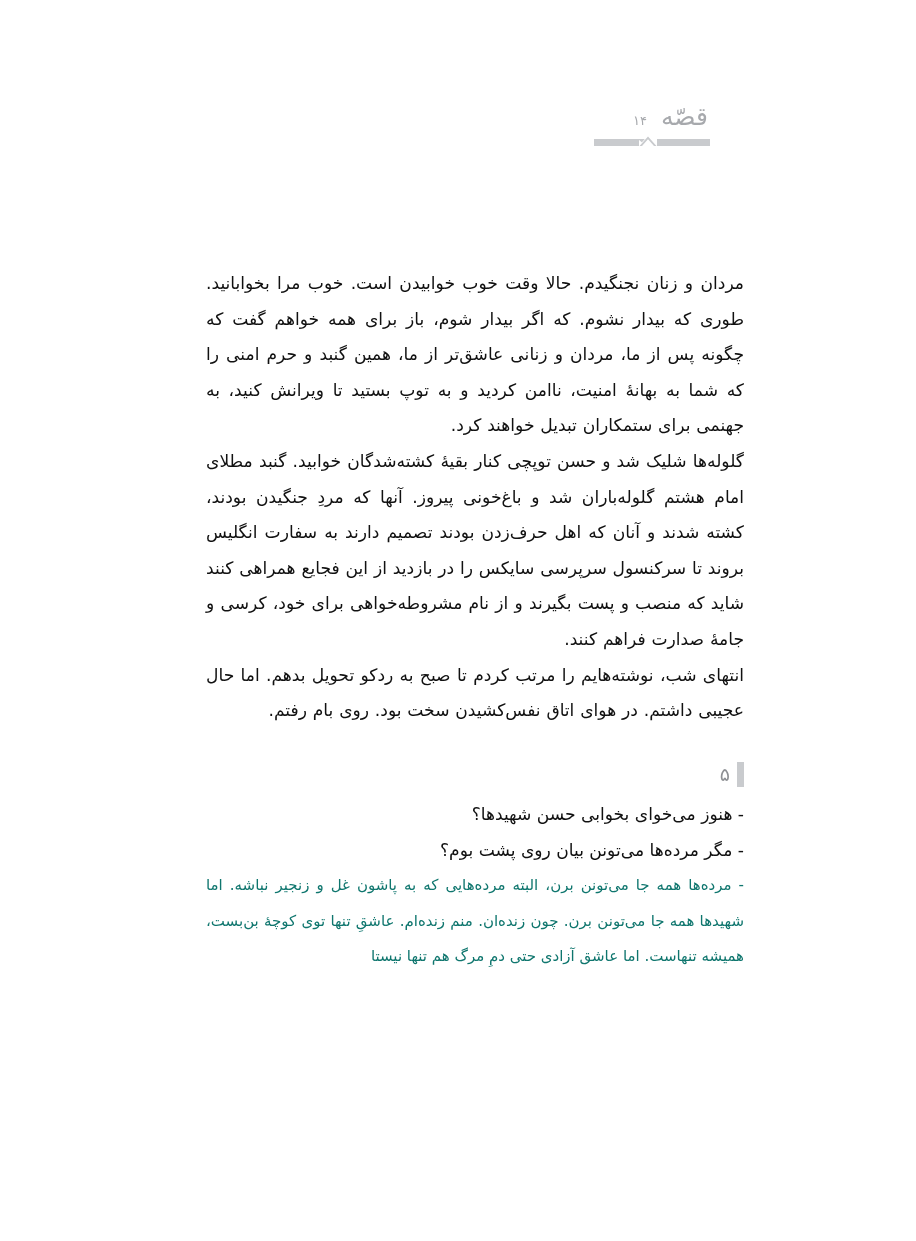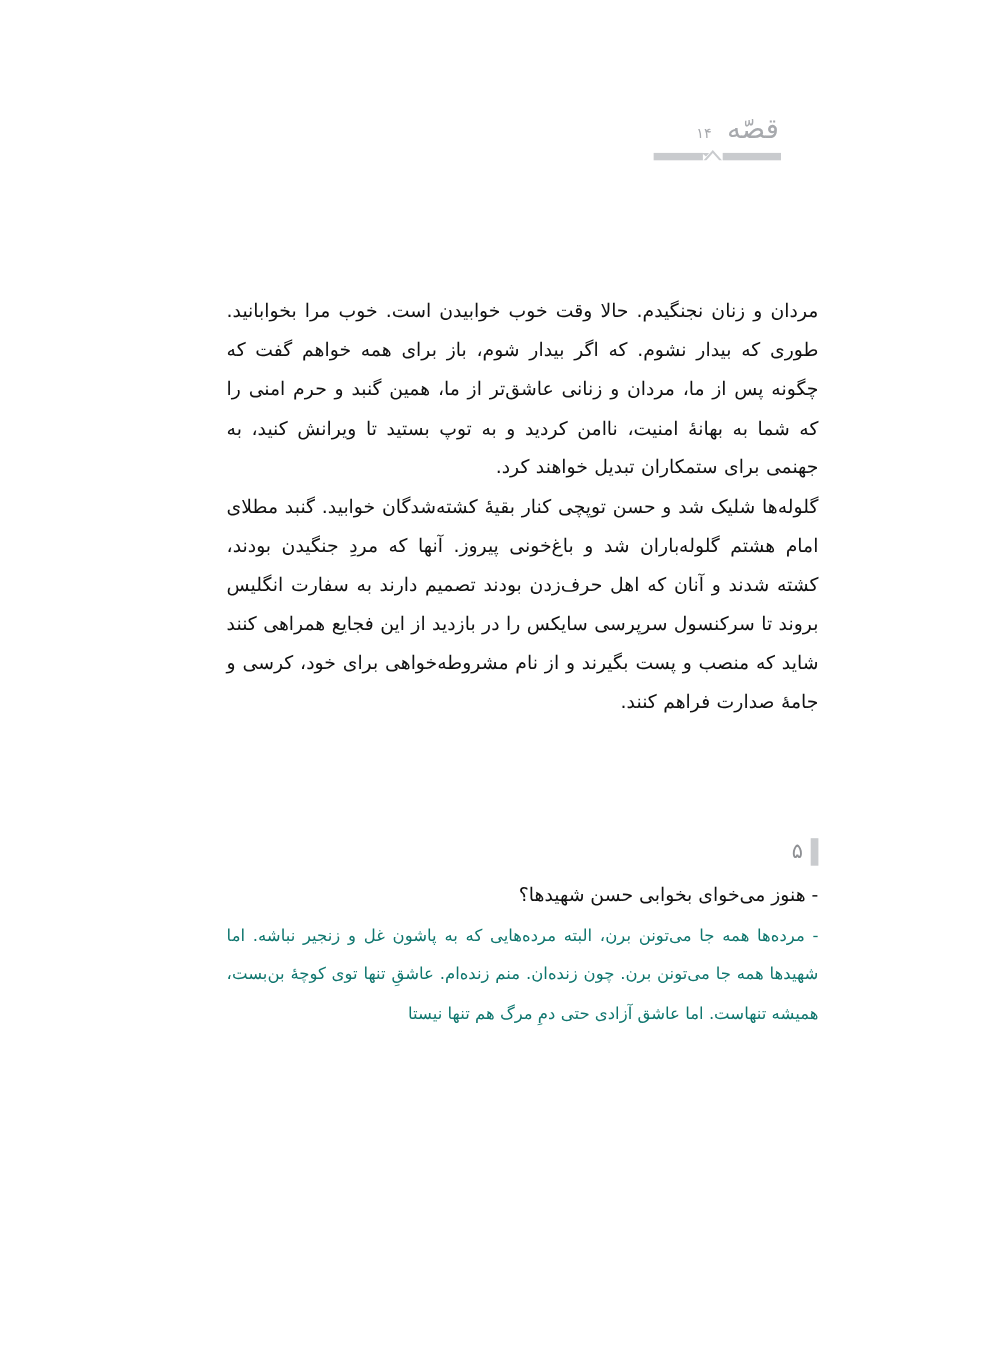--- a/index.html
+++ b/index.html
@@ -154,25 +154,27 @@
       <rect x="0" y="4" width="45" height="7" fill="#c9cbce"></rect>
       <rect x="63" y="4" width="53" height="7" fill="#c9cbce"></rect>
       <path d="M45,11 L54,0 L63,11 Z" fill="#ffffff"></path>
       <path d="M45.5,11 L54,1.4 L62.5,11 L60,11 L54,4.2 L48,11 Z" fill="#c9cbce"></path>
     </svg>
   </div>
 
   <div class="content">
     <p class="para">مردان و زنان نجنگیدم. حالا وقت خوب خوابیدن است. خوب مرا بخوابانید. طوری که بیدار نشوم. که اگر بیدار شوم، باز برای همه خواهم گفت که چگونه پس از ما، مردان و زنانی عاشق‌تر از ما، همین گنبد و حرم امنی را که شما به بهانهٔ امنیت، ناامن کردید و به توپ بستید تا ویرانش کنید، به جهنمی برای ستمکاران تبدیل خواهند کرد.</p>
     <p class="para">گلوله‌ها شلیک شد و حسن توپچی کنار بقیهٔ کشته‌شدگان خوابید. گنبد مطلای امام هشتم گلوله‌باران شد و باغ‌خونی پیروز. آنها که مردِ جنگیدن بودند، کشته شدند و آنان که اهل حرف‌زدن بودند تصمیم دارند به سفارت انگلیس بروند تا سرکنسول سرپرسی سایکس را در بازدید از این فجایع همراهی کنند شاید که منصب و پست بگیرند و از نام مشروطه‌خواهی برای خود، کرسی و جامهٔ صدارت فراهم کنند.</p>
+    <p class="para">انتهای شب، نوشته‌هایم را مرتب کردم تا صبح به ردکو تحویل بدهم. اما حال عجیبی داشتم. در هوای اتاق نفس‌کشیدن سخت بود. روی بام رفتم.</p>
   </div>
 
   <div class="section-divider">
     <span class="section-bar"></span>
     <span class="section-num">۵</span>
   </div>
 
   <div class="dialogue">
     <p class="dlg-line">- هنوز می‌خوای بخوابی حسن شهیدها؟</p>
+    <p class="dlg-line">- مگر مرده‌ها می‌تونن بیان روی پشت بوم؟</p>
     <p class="dlg-para">- مرده‌ها همه جا می‌تونن برن، البته مرده‌هایی که به پاشون غل و زنجیر نباشه. اما شهیدها همه جا می‌تونن برن. چون زنده‌ان. منم زنده‌ام. عاشقِ تنها توی کوچهٔ بن‌بست، همیشه تنهاست. اما عاشق آزادی حتی دمِ مرگ هم تنها نیستا</p>
   </div>
 
 </div>
 
 </body></html>

